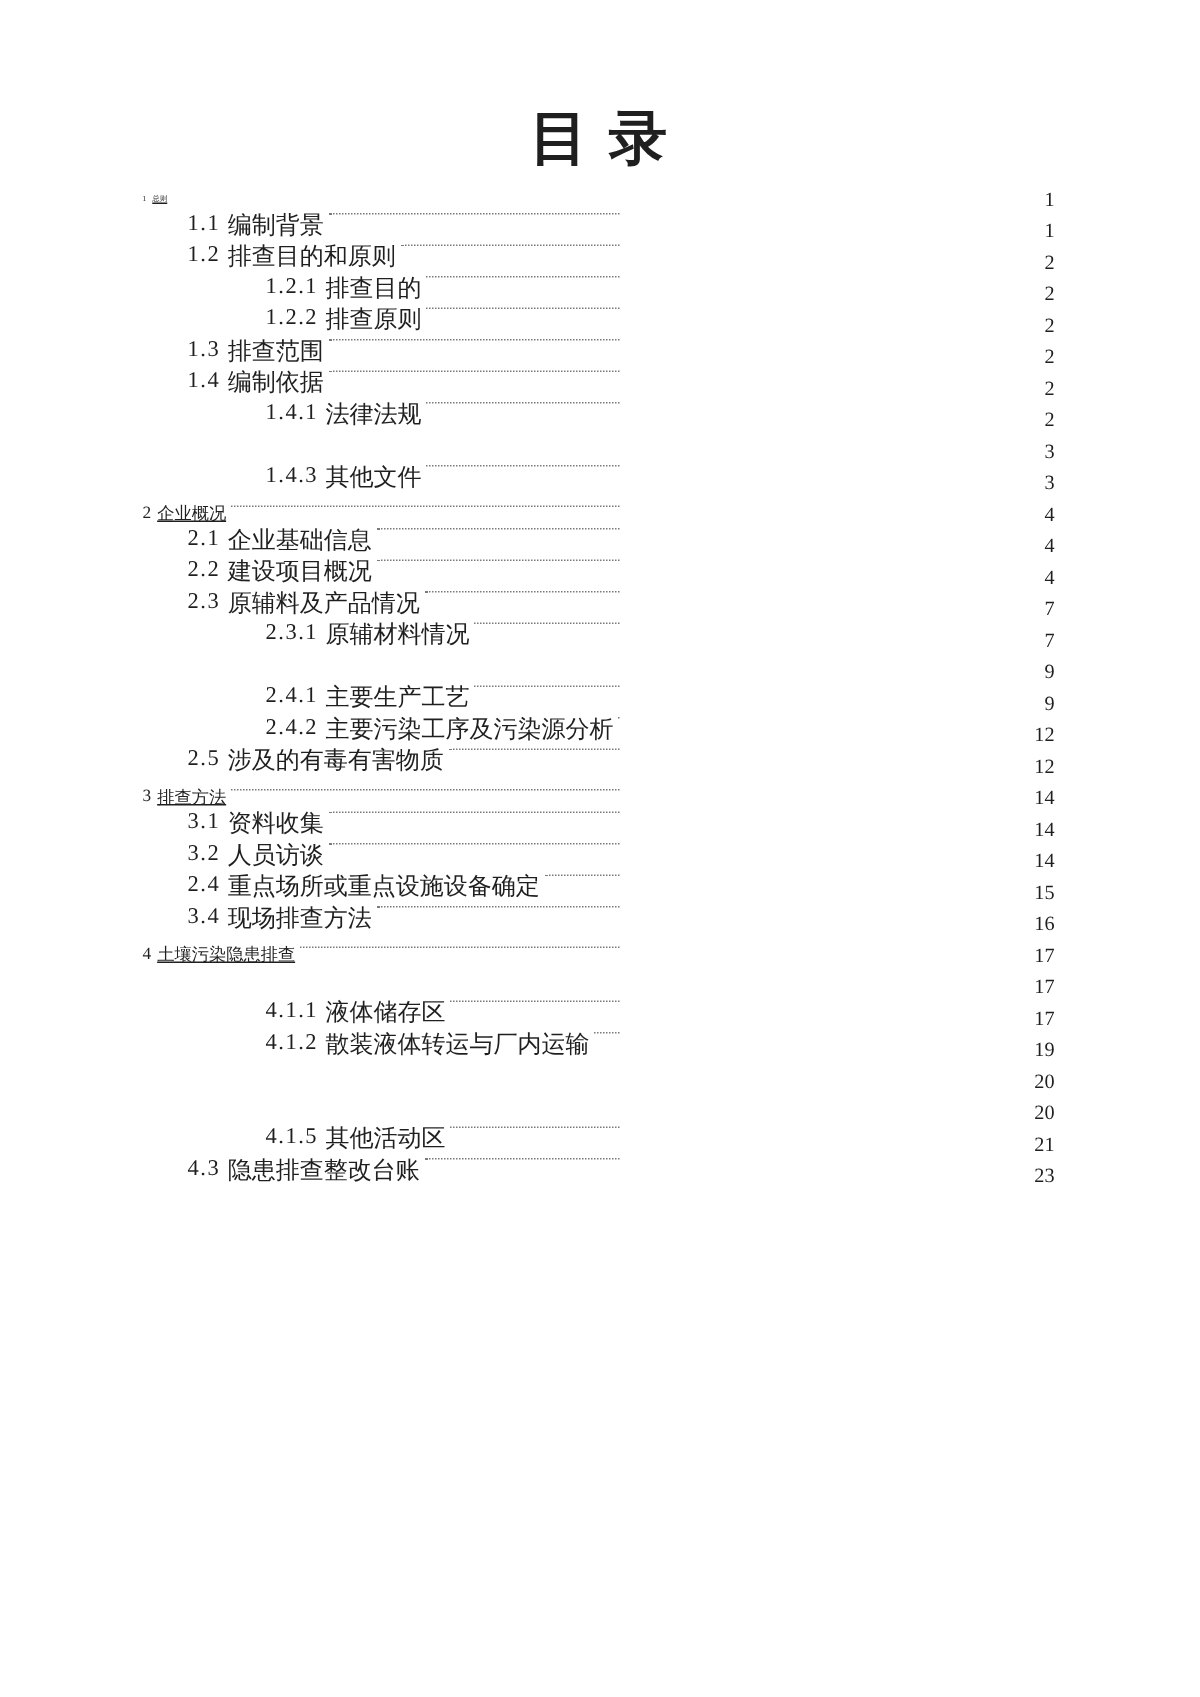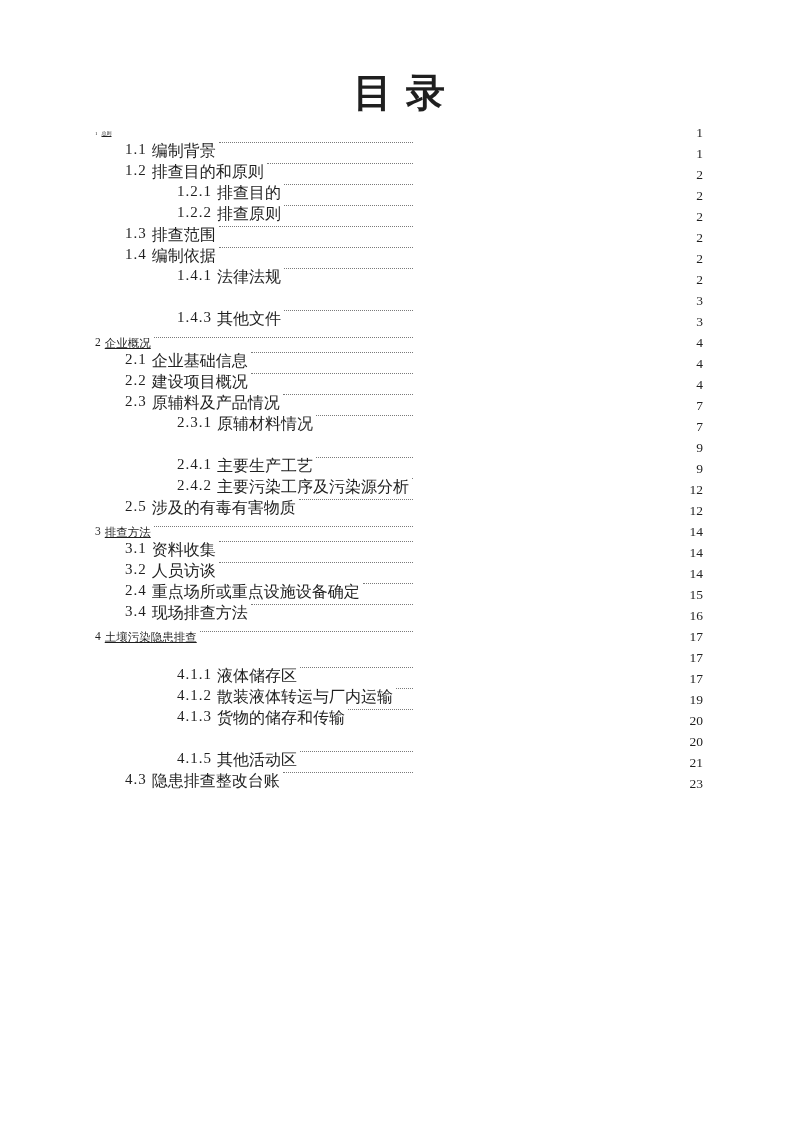--- a/index.html
+++ b/index.html
@@ -276,25 +276,20 @@
     </div>
     <div class="row l3">
       <span class="left">
         <span class="num">4.1.2</span>
         <span class="label">散装液体转运与厂内运输</span>
         <span class="dots"></span>
       </span>
       <span class="page">19</span>
     </div>
     <div class="row l3">
-      <span class="left">
-        <span class="num">4.1.3</span>
-        <span class="label">货物的储存和传输</span>
-        <span class="dots"></span>
-      </span>
       <span class="page">20</span>
     </div>
     <div class="row l3">
       <span class="page">20</span>
     </div>
     <div class="row l3">
       <span class="left">
         <span class="num">4.1.5</span>
         <span class="label">其他活动区</span>
         <span class="dots"></span>

